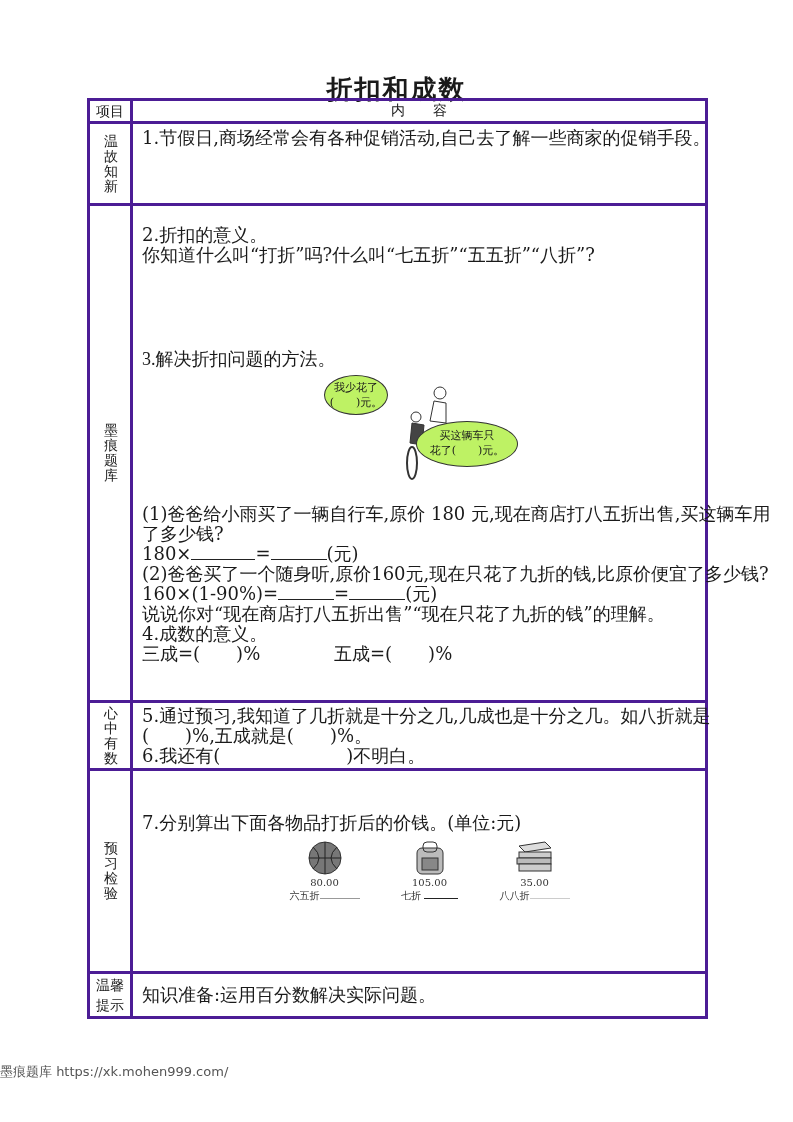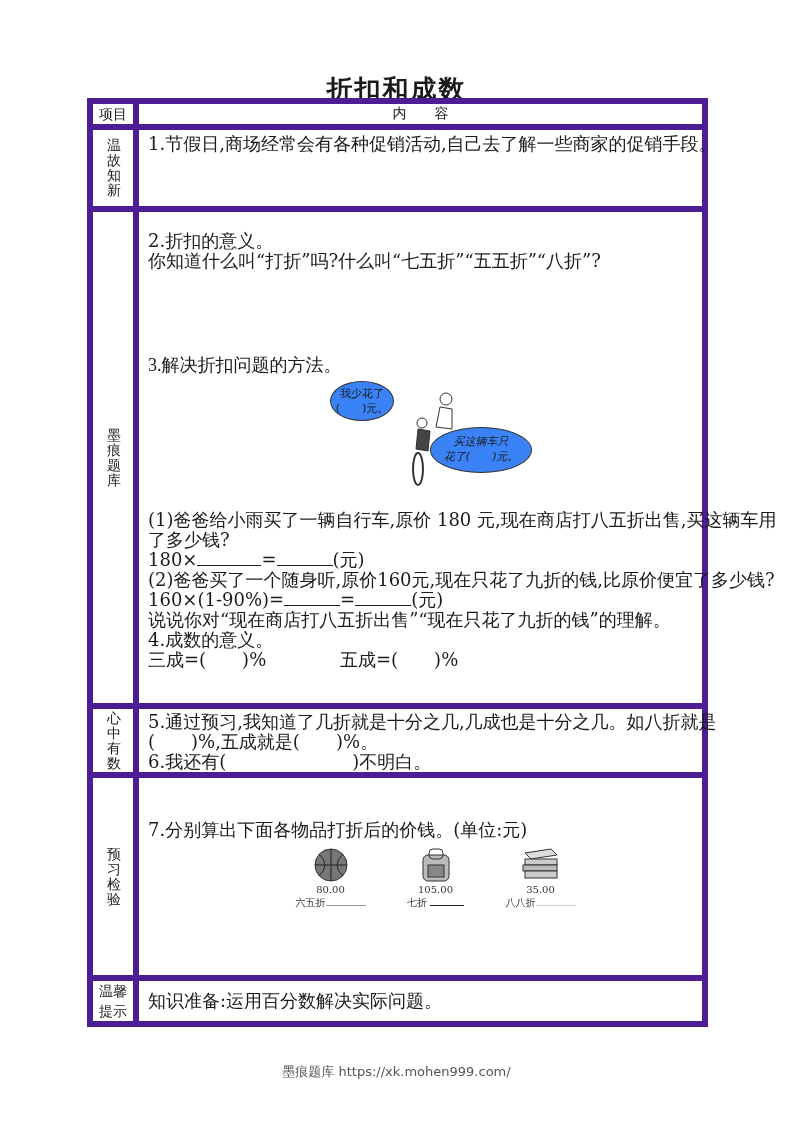--- a/index.html
+++ b/index.html
@@ -1,30 +1,30 @@
 <!DOCTYPE html>
 <html><head>
   <meta charset="utf-8">
   <style>
     html, body { margin: 0; padding: 0; background: #ffffff; }
     body { width: 793px; height: 1122px; position: relative; font-family: "DejaVu Serif", "Liberation Serif", serif; color: #1a1a1a; }
     .title { position: absolute; top: 72px; left: 0; width: 793px; text-align: center; font-size: 26px; font-weight: bold; letter-spacing: 2px; }
     table.main { position: absolute; top: 98px; left: 87px; width: 621px; border-collapse: collapse; table-layout: fixed; }
-    table.main td { border: 6px solid #4c1d95; vertical-align: top; padding: 0; font-size: 14px; }
+    table.main td { border: 3px solid #4c1d95; vertical-align: top; padding: 0; font-size: 14px; }
     td.label { width: 40px; text-align: center; vertical-align: middle !important; font-size: 12px; line-height: 15px; }
     td.label.big { font-size: 14px; line-height: 20px; }
     td.content { padding: 0 0 0 9px !important; }
     .line { line-height: 20px; font-size: 18px; white-space: nowrap; }
     .blank { display: inline-block; border-bottom: 1px solid #222; height: 14px; vertical-align: baseline; }
     .illus { position: relative; width: 230px; height: 115px; margin-left: 170px; }
-    .cloud { position: absolute; border: 1.5px solid #333; border-radius: 50%; background: #3b82f6; font-size: 11px; text-align: center; }
+    .cloud { position: absolute; border: 1.5px solid #333; border-radius: 50%; background: #bef264; font-size: 11px; text-align: center; }
     .items { display: flex; margin-left: 130px; margin-top: 6px; }
     .item { width: 105px; text-align: center; font-size: 10px; color: #333; }
     .item .pic { height: 38px; display: flex; align-items: center; justify-content: center; }
-    .footer { position: absolute; top: 1063px; left: 0; width: 793px; text-align: center; font-family: "DejaVu Sans", sans-serif; font-size: 13px; color: #555; }
+    .footer { position: absolute; top: 1063px; left: 0; width: 793px; font-family: "DejaVu Sans", sans-serif; font-size: 13px; color: #555; }
   </style>
 </head>
 <body>
 
 <div class="title">折扣和成数</div>
 
 <table class="main">
   <tbody>
       <tr style="height:22px">
     <td class="label big">项目</td>
@@ -53,21 +53,21 @@
           <div>我少花了</div>
           <div>(　　)元。</div>
         </div>
         <svg style="position:absolute;left:88px;top:14px;" width="70" height="100" viewBox="0 0 70 100">
           <circle cx="40" cy="10" r="6" fill="none" stroke="#333"></circle>
           <path d="M34 18 L30 38 L46 40 L46 20 Z" fill="none" stroke="#333"></path>
           <circle cx="16" cy="34" r="5" fill="none" stroke="#333"></circle>
           <path d="M12 40 L10 60 L22 62 L24 42 Z" fill="#444" stroke="#333"></path>
           <ellipse cx="12" cy="80" rx="5" ry="16" fill="none" stroke="#333" stroke-width="2"></ellipse>
         </svg>
-        <div class="cloud" style="left:112px;top:52px;width:100px;height:38px;padding-top:6px;font-style:italic;">
+        <div class="cloud" style="left:104px;top:52px;width:100px;height:38px;padding-top:6px;">
           <div>买这辆车只</div>
           <div>花了(　　)元。</div>
         </div>
       </div>
       <div class="line" style="margin-top:20px;">(1)爸爸给小雨买了一辆自行车,原价 180 元,现在商店打八五折出售,买这辆车用</div>
       <div class="line">了多少钱?</div>
       <div class="line">
         <span>180×</span><span class="blank" style="width:64px"></span><span>=</span><span class="blank" style="width:56px"></span><span>(元)</span>
       </div>
       <div class="line">(2)爸爸买了一个随身听,原价160元,现在只花了九折的钱,比原价便宜了多少钱?</div>

